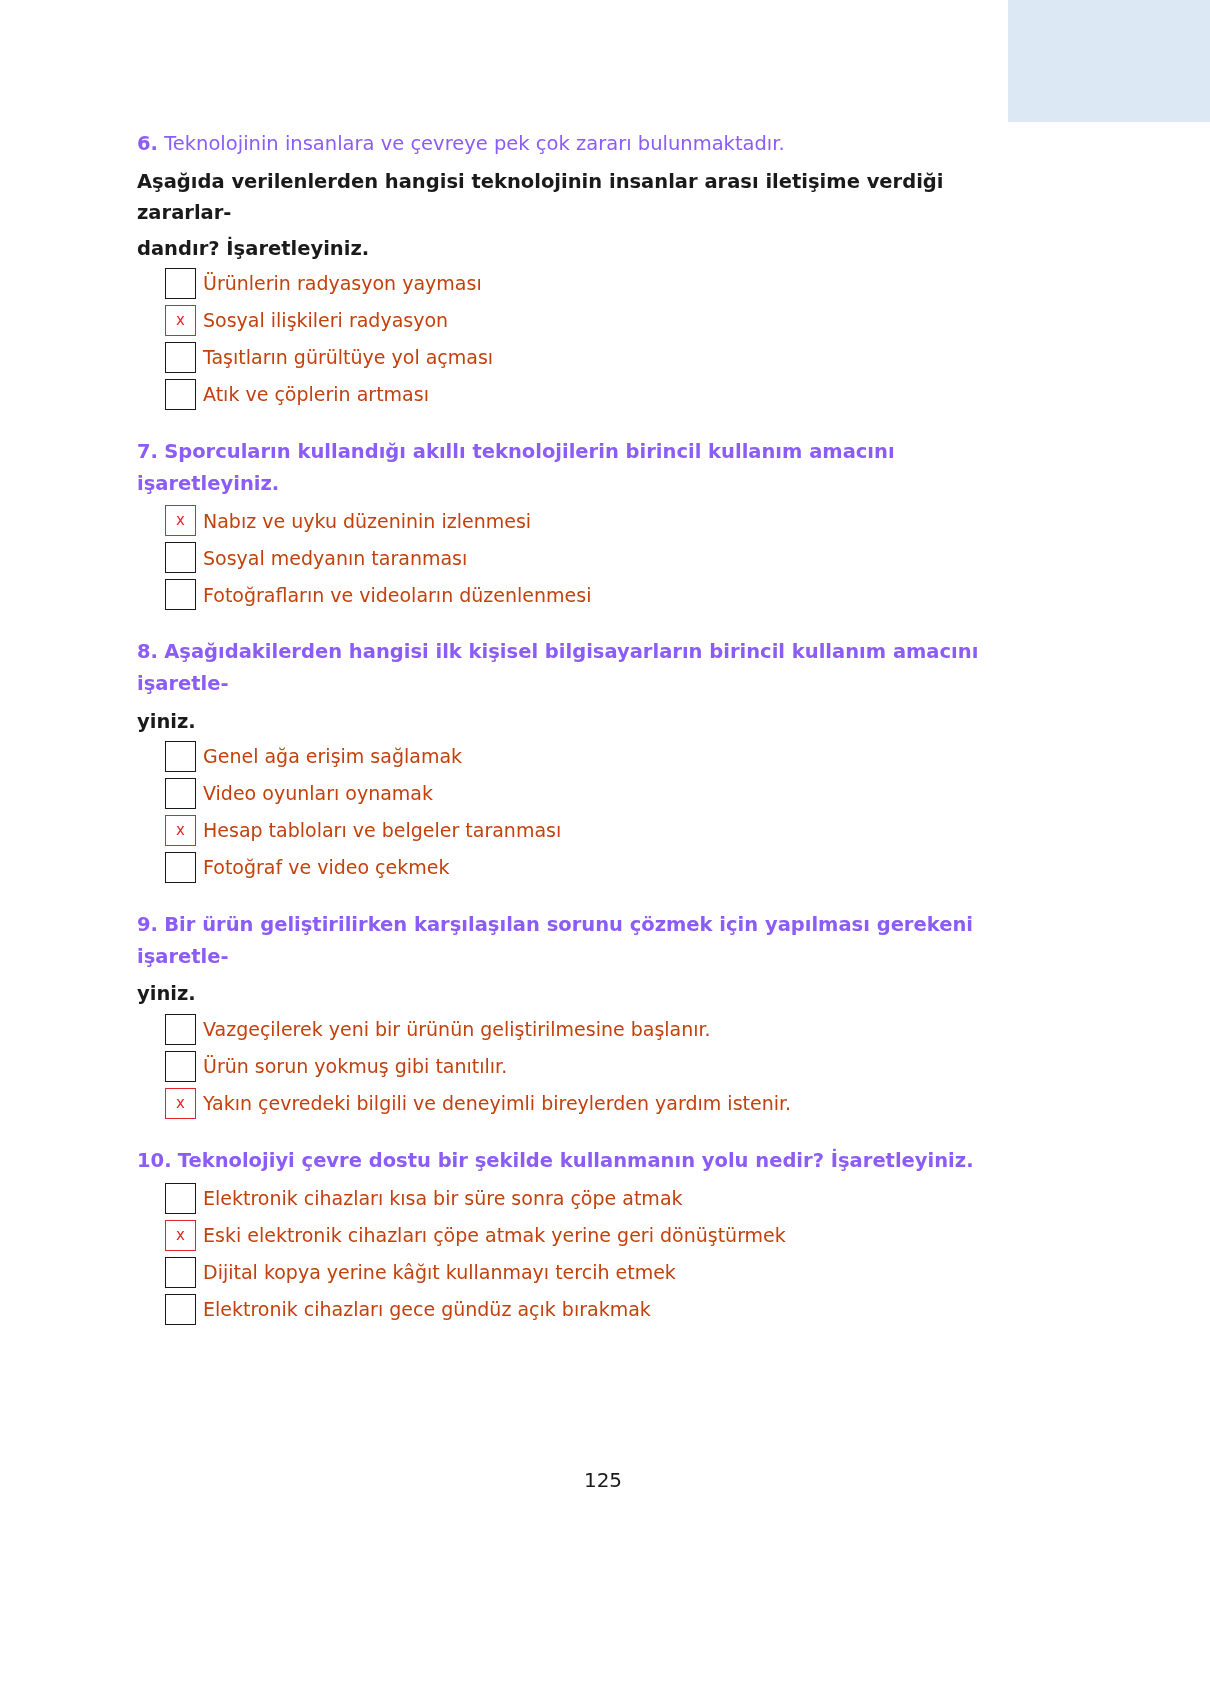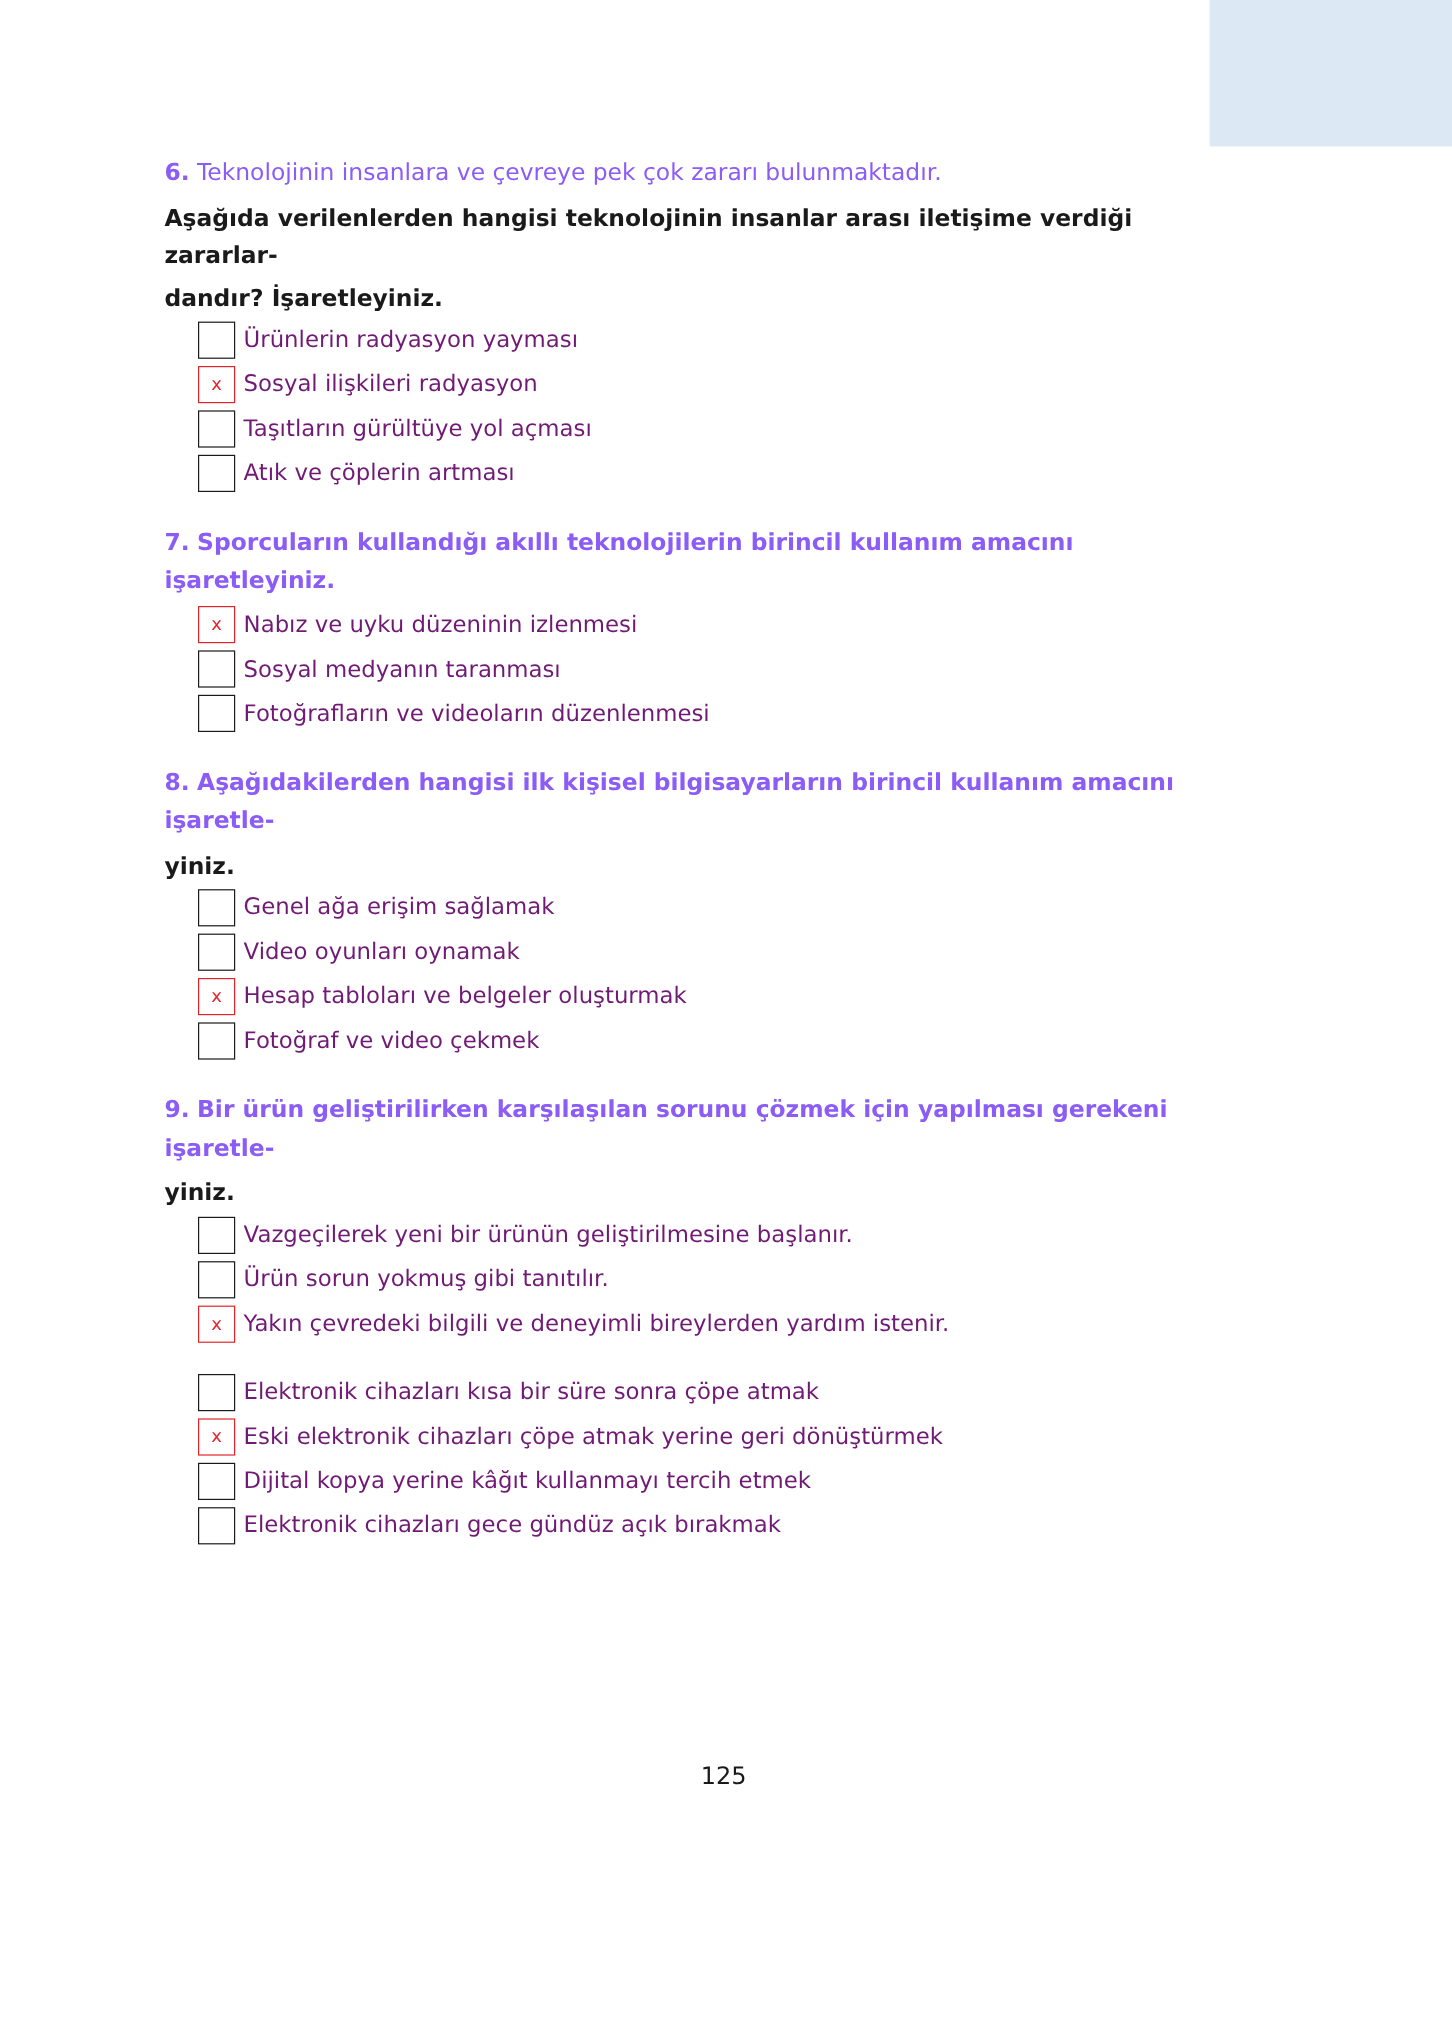--- a/index.html
+++ b/index.html
@@ -77,21 +77,21 @@
     background: #ffffff;
   }
   .checkbox.checked {
     border-color: #e3252b;
     color: #e3252b;
   }
   .option-label {
     font-size: 19px;
     line-height: 1.3;
     margin-left: 7px;
-    color: #701a75;
+    color: #c2410c;
     white-space: nowrap;
   }
   .page-number {
     position: absolute;
     left: 16px;
     top: 1340px;
     width: 900px;
     text-align: center;
     font-size: 20px;
     color: #1a1a1a;
@@ -162,21 +162,21 @@
       <div class="option">
         <span class="checkbox">x</span>
         <span class="option-label">Genel ağa erişim sağlamak</span>
       </div>
       <div class="option">
         <span class="checkbox">x</span>
         <span class="option-label">Video oyunları oynamak</span>
       </div>
       <div class="option">
         <span class="checkbox checked">x</span>
-        <span class="option-label">Hesap tabloları ve belgeler oluşturmak</span>
+        <span class="option-label">Hesap tabloları ve belgeler taranması</span>
       </div>
       <div class="option">
         <span class="checkbox">x</span>
         <span class="option-label">Fotoğraf ve video çekmek</span>
       </div>
     </div>
   </div>
 
   <div class="question">
     <div class="q-head">
@@ -194,20 +194,24 @@
         <span class="option-label">Ürün sorun yokmuş gibi tanıtılır.</span>
       </div>
       <div class="option">
         <span class="checkbox checked">x</span>
         <span class="option-label">Yakın çevredeki bilgili ve deneyimli bireylerden yardım istenir.</span>
       </div>
     </div>
   </div>
 
   <div class="question">
+    <div class="q-head">
+      <span class="q-num">10.</span>
+      <span class="q-stem-bold">Teknolojiyi çevre dostu bir şekilde kullanmanın yolu nedir? İşaretleyiniz.</span>
+    </div>
     <div class="options">
       <div class="option">
         <span class="checkbox">x</span>
         <span class="option-label">Elektronik cihazları kısa bir süre sonra çöpe atmak</span>
       </div>
       <div class="option">
         <span class="checkbox checked">x</span>
         <span class="option-label">Eski elektronik cihazları çöpe atmak yerine geri dönüştürmek</span>
       </div>
       <div class="option">

